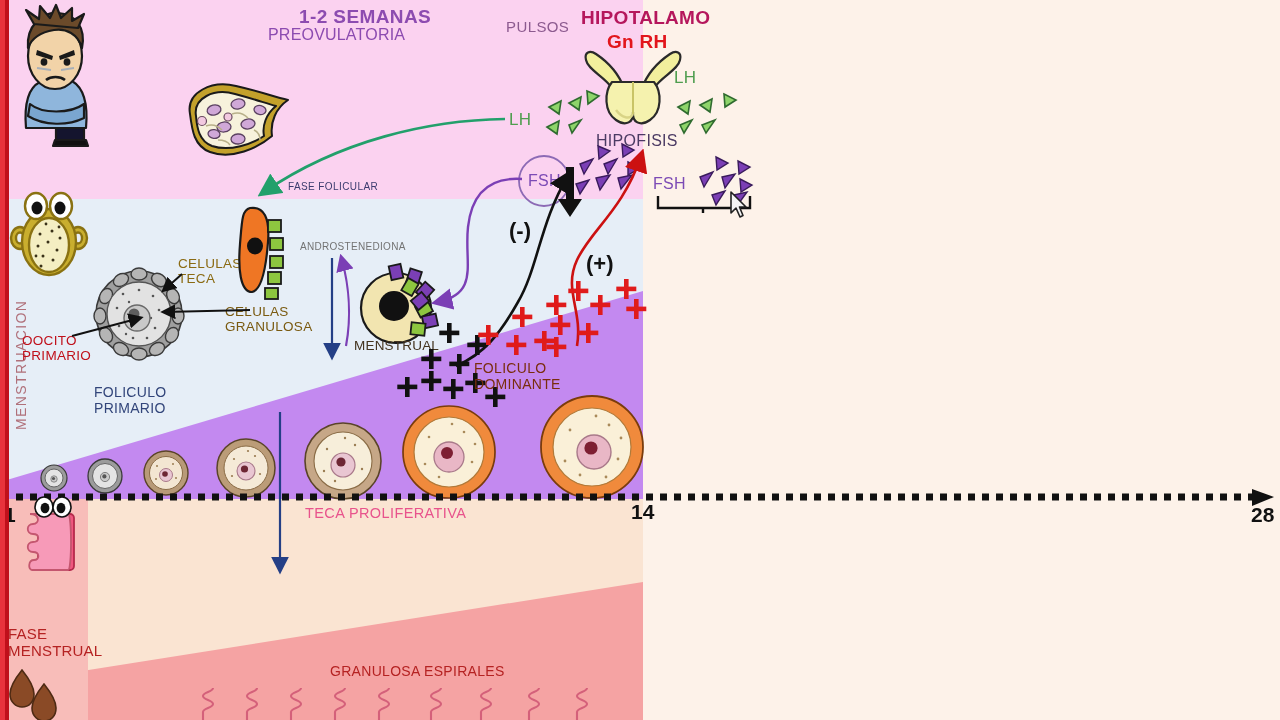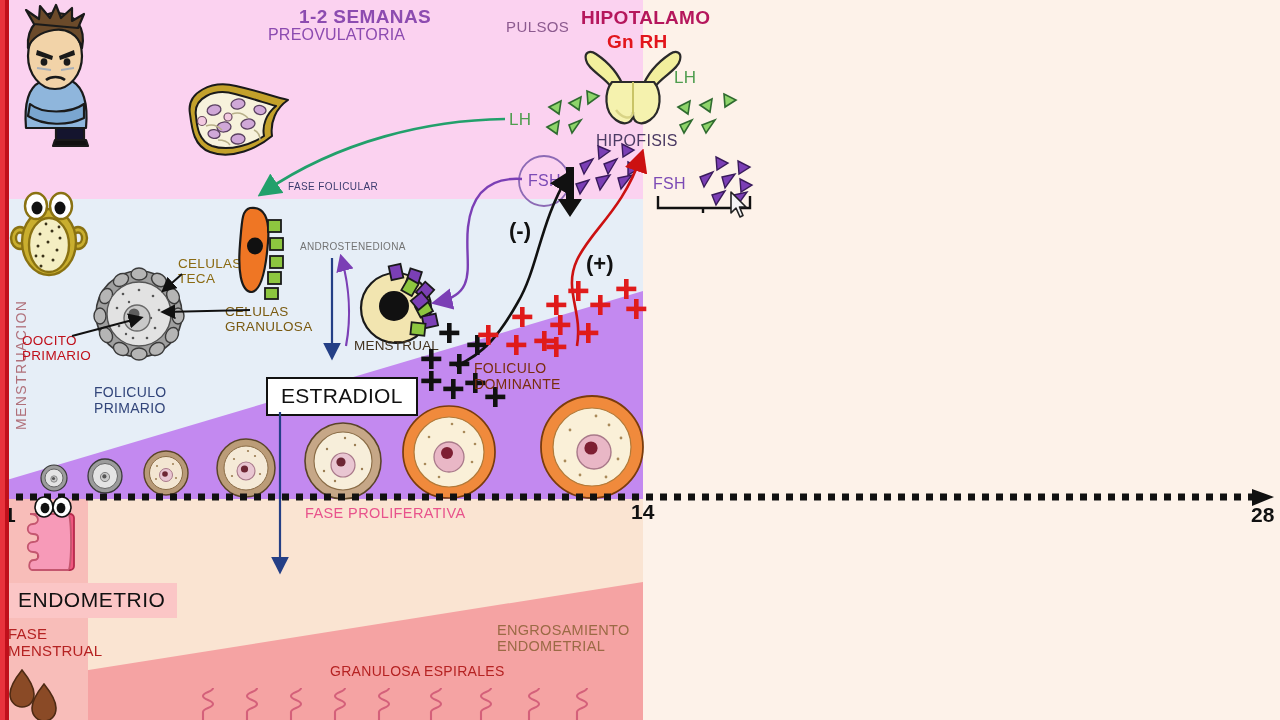--- a/index.html
+++ b/index.html
@@ -478,21 +478,20 @@
       <g transform="translate(96,74)">
           <rect x="-2" y="-9" width="4.6" height="20"></rect>
           <rect x="-9.7" y="-1.4" width="20" height="4.6"></rect>
         </g>
     </g>
   </svg>
 
   <div class="lbl t-foldom nosel" style="left:474px;top:361px;"><span>FOLICULO
 DOMINANTE</span></div>
 
-  <div class="lbl box-estradiol nosel" style="left:266px;top:377px;">ESTRADIOL</div>
 
   <svg class="abs" style="left:272px;top:412px;" width="18" height="165" viewBox="0 0 18 165">
     <defs>
         <marker id="navy2" markerWidth="8" markerHeight="8" refX="5" refY="4" orient="auto">
       <path d="M0 0 L8 4 L0 8 Z" fill="#243f86"></path>
         </marker>
       </defs>
     <path d="M8 0 L8 156" stroke="#243f86" stroke-width="2.2" fill="none" marker-end="url(#navy2)"></path>
   </svg>
 
@@ -602,32 +601,29 @@
     <g stroke="#111" stroke-width="1.6">
       <ellipse cx="24" cy="7" rx="9" ry="10" fill="#fff"></ellipse>
       <ellipse cx="42" cy="7" rx="9" ry="10" fill="#fff"></ellipse>
     </g>
     <g fill="#111">
         <ellipse cx="25" cy="8" rx="4.4" ry="5.2"></ellipse>
         <ellipse cx="41" cy="8" rx="4.4" ry="5.2"></ellipse>
       </g>
   </svg>
 
-  <div class="lbl box-endo nosel" style="left:6px;top:583px;">ENDOMETRIO</div>
   <div class="lbl t-fasemen nosel" style="left:8px;top:626px;"><span>FASE
 MENSTRUAL</span></div>
 
   <svg class="abs" style="left:8px;top:668px;" width="58" height="52" viewBox="0 0 58 52">
     <path d="M14 2 C6 12 2 20 2 26 C2 34 8 39 14 39 C21 39 26 34 26 26 C26 20 22 12 14 2 Z" fill="#8a4a26" stroke="#4e2a13" stroke-width="1.6"></path>
     <path d="M36 16 C28 26 24 34 24 40 C24 48 30 53 36 53 C43 53 48 48 48 40 C48 34 44 26 36 16 Z" fill="#8a4a26" stroke="#4e2a13" stroke-width="1.6"></path>
   </svg>
 
-  <div class="lbl t-prolif nosel" style="left:305px;top:505px;">FASE PROLIFERATIVA</div>
-  <div class="lbl t-engros nosel" style="left:497px;top:622px;"><span>ENGROSAMIENTO
-ENDOMETRIAL</span></div>
+  <div class="lbl t-prolif nosel" style="left:305px;top:505px;">TECA PROLIFERATIVA</div>
   <div class="lbl t-arterias nosel" style="left:330px;top:664px;">GRANULOSA ESPIRALES</div>
 
   <svg class="abs" style="left:195px;top:686px;" width="450" height="36" viewBox="0 0 450 36">
     <g fill="none" stroke="#d4607a" stroke-width="2.1">
       <path d="M8 34 L8 26 C8 22 18 22 18 18 C18 14 8 14 8 10 C8 6 18 6 18 2"></path>
       <path d="M52 34 L52 26 C52 22 62 22 62 18 C62 14 52 14 52 10 C52 6 62 6 62 2"></path>
       <path d="M96 34 L96 26 C96 22 106 22 106 18 C106 14 96 14 96 10 C96 6 106 6 106 2"></path>
       <path d="M140 34 L140 26 C140 22 150 22 150 18 C150 14 140 14 140 10 C140 6 150 6 150 2"></path>
       <path d="M184 34 L184 26 C184 22 194 22 194 18 C194 14 184 14 184 10 C184 6 194 6 194 2"></path>
       <path d="M236 34 L236 26 C236 22 246 22 246 18 C246 14 236 14 236 10 C236 6 246 6 246 2"></path>

